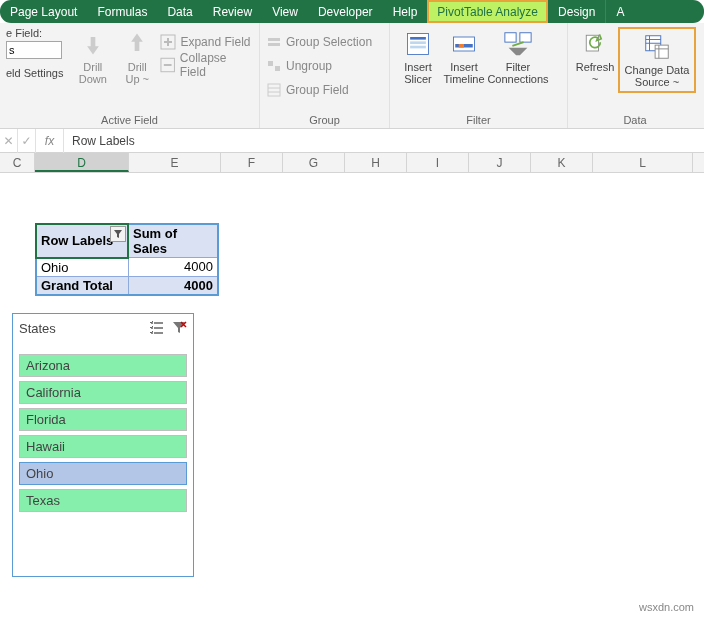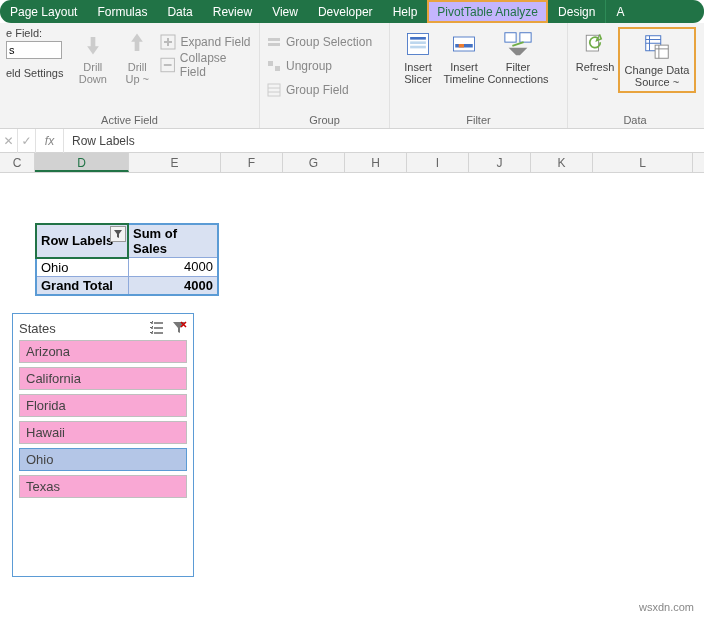--- a/index.html
+++ b/index.html
@@ -1,21 +1,21 @@
 <!DOCTYPE html>
 <html><head>
 <meta charset="utf-8">
 <style>
 * { box-sizing: border-box; margin: 0; padding: 0; }
 body { font-family: "Segoe UI", sans-serif; font-size: 12px; background: #fff; width: 704px; }
 
 
 .tabs { display: flex; background: #217346; color: #fff; height: 23px; align-items: stretch; border-radius: 11px; }
 .tab { padding: 4px 10px; font-size: 12px; cursor: pointer; display: flex; align-items: center; }
-.tab.active { background: #c4b5fd; color: #217346; font-weight: 400; }
+.tab.active { background: #bef264; color: #217346; font-weight: 400; }
 .tab.highlighted { border: 2px solid #e8a33d; padding: 2px 8px; }
 .tab.last { border-right: 1px solid #2e8b57; }
 
 
 .ribbon { display: flex; background: #f3f3f3; border-bottom: 1px solid #d4d4d4; height: 106px; }
 .group { display: flex; flex-direction: column; padding: 4px 6px 2px 6px; border-right: 1px solid #e1e1e1; }
 .group-label { text-align: center; font-size: 11px; color: #666; margin-top: auto; padding-top: 2px; }
 .group-body { display: flex; flex: 1; align-items: flex-start; gap: 2px; }
 
 .label-small { font-size: 11px; color: #444; }
@@ -53,24 +53,24 @@
 .pivot td { border: 1px solid #8ea9db; font-size: 13px; padding: 1px 4px; height: 18px; }
 .pivot .hdr { background: #d9e1f2; font-weight: bold; }
 .pivot .rlabel { position: relative; width: 92px; }
 .pivot .numcell { width: 90px; text-align: right; }
 .pivot .filter-btn { position: absolute; right: 1px; top: 1px; width: 16px; height: 16px; border: 1px solid #999; background: #f3f3f3; display: flex; align-items: center; justify-content: center; }
 .pivot .gt { font-weight: bold; }
 .pivot td.sel { border: 2px solid #217346; }
 
 
 .slicer { position: absolute; left: 12px; top: 140px; width: 182px; height: 264px; border: 1px solid #5b9bd5; background: #fff; padding: 6px; }
-.slicer-head { display: flex; align-items: center; justify-content: space-between; margin-bottom: 4px; }
+.slicer-head { display: flex; align-items: center; justify-content: space-between; margin-bottom: 18px; }
 .slicer-title { font-size: 13px; color: #444; }
 .slicer-icons { display: flex; gap: 6px; }
-.slicer-item { border: 1px solid #bfbfbf; padding: 3px 6px; font-size: 13px; color: #444; margin-bottom: 4px; background: #f9a8d4; }
+.slicer-item { border: 1px solid #bfbfbf; padding: 3px 6px; font-size: 13px; color: #444; margin-bottom: 4px; background: #86efac; }
 .slicer-item.sel { background: #b4c6e7; border-color: #5b9bd5; }
 
 .watermark { position: absolute; right: 10px; bottom: 6px; font-size: 11px; color: #888; font-family: Arial, sans-serif; }
 
 svg { display: block; }
 </style>
 </head>
 <body>
 
 <div class="tabs">

